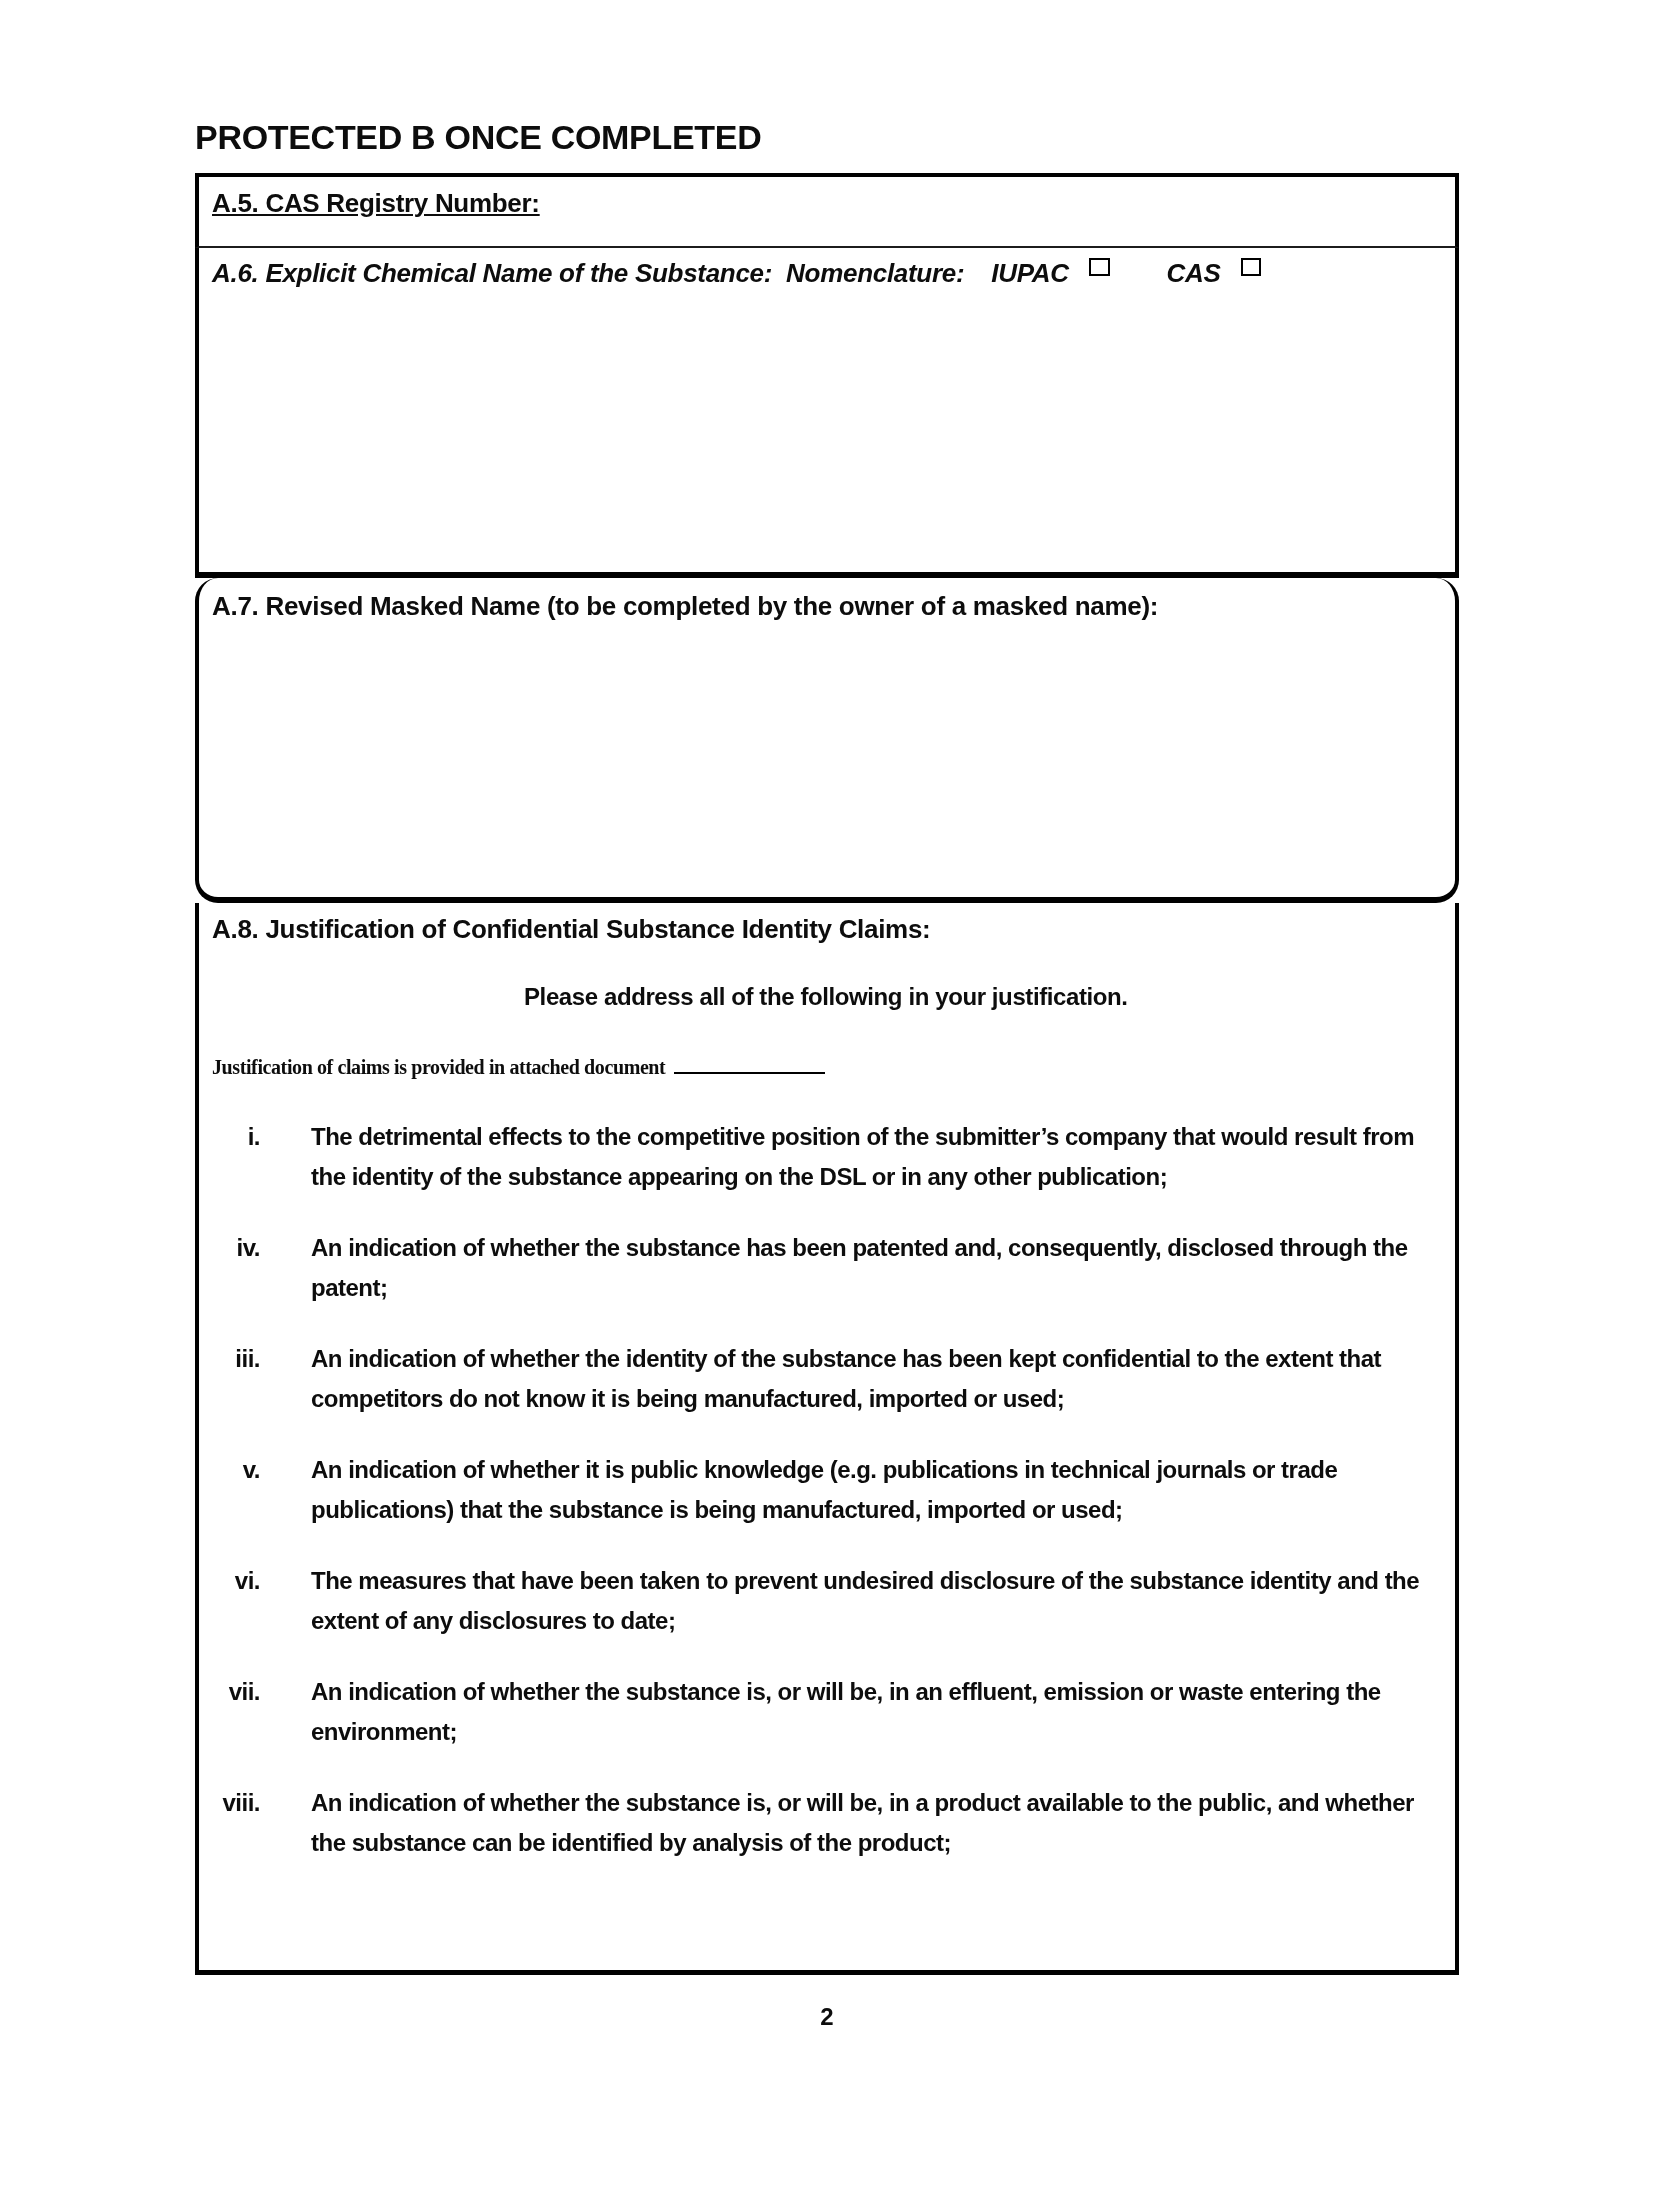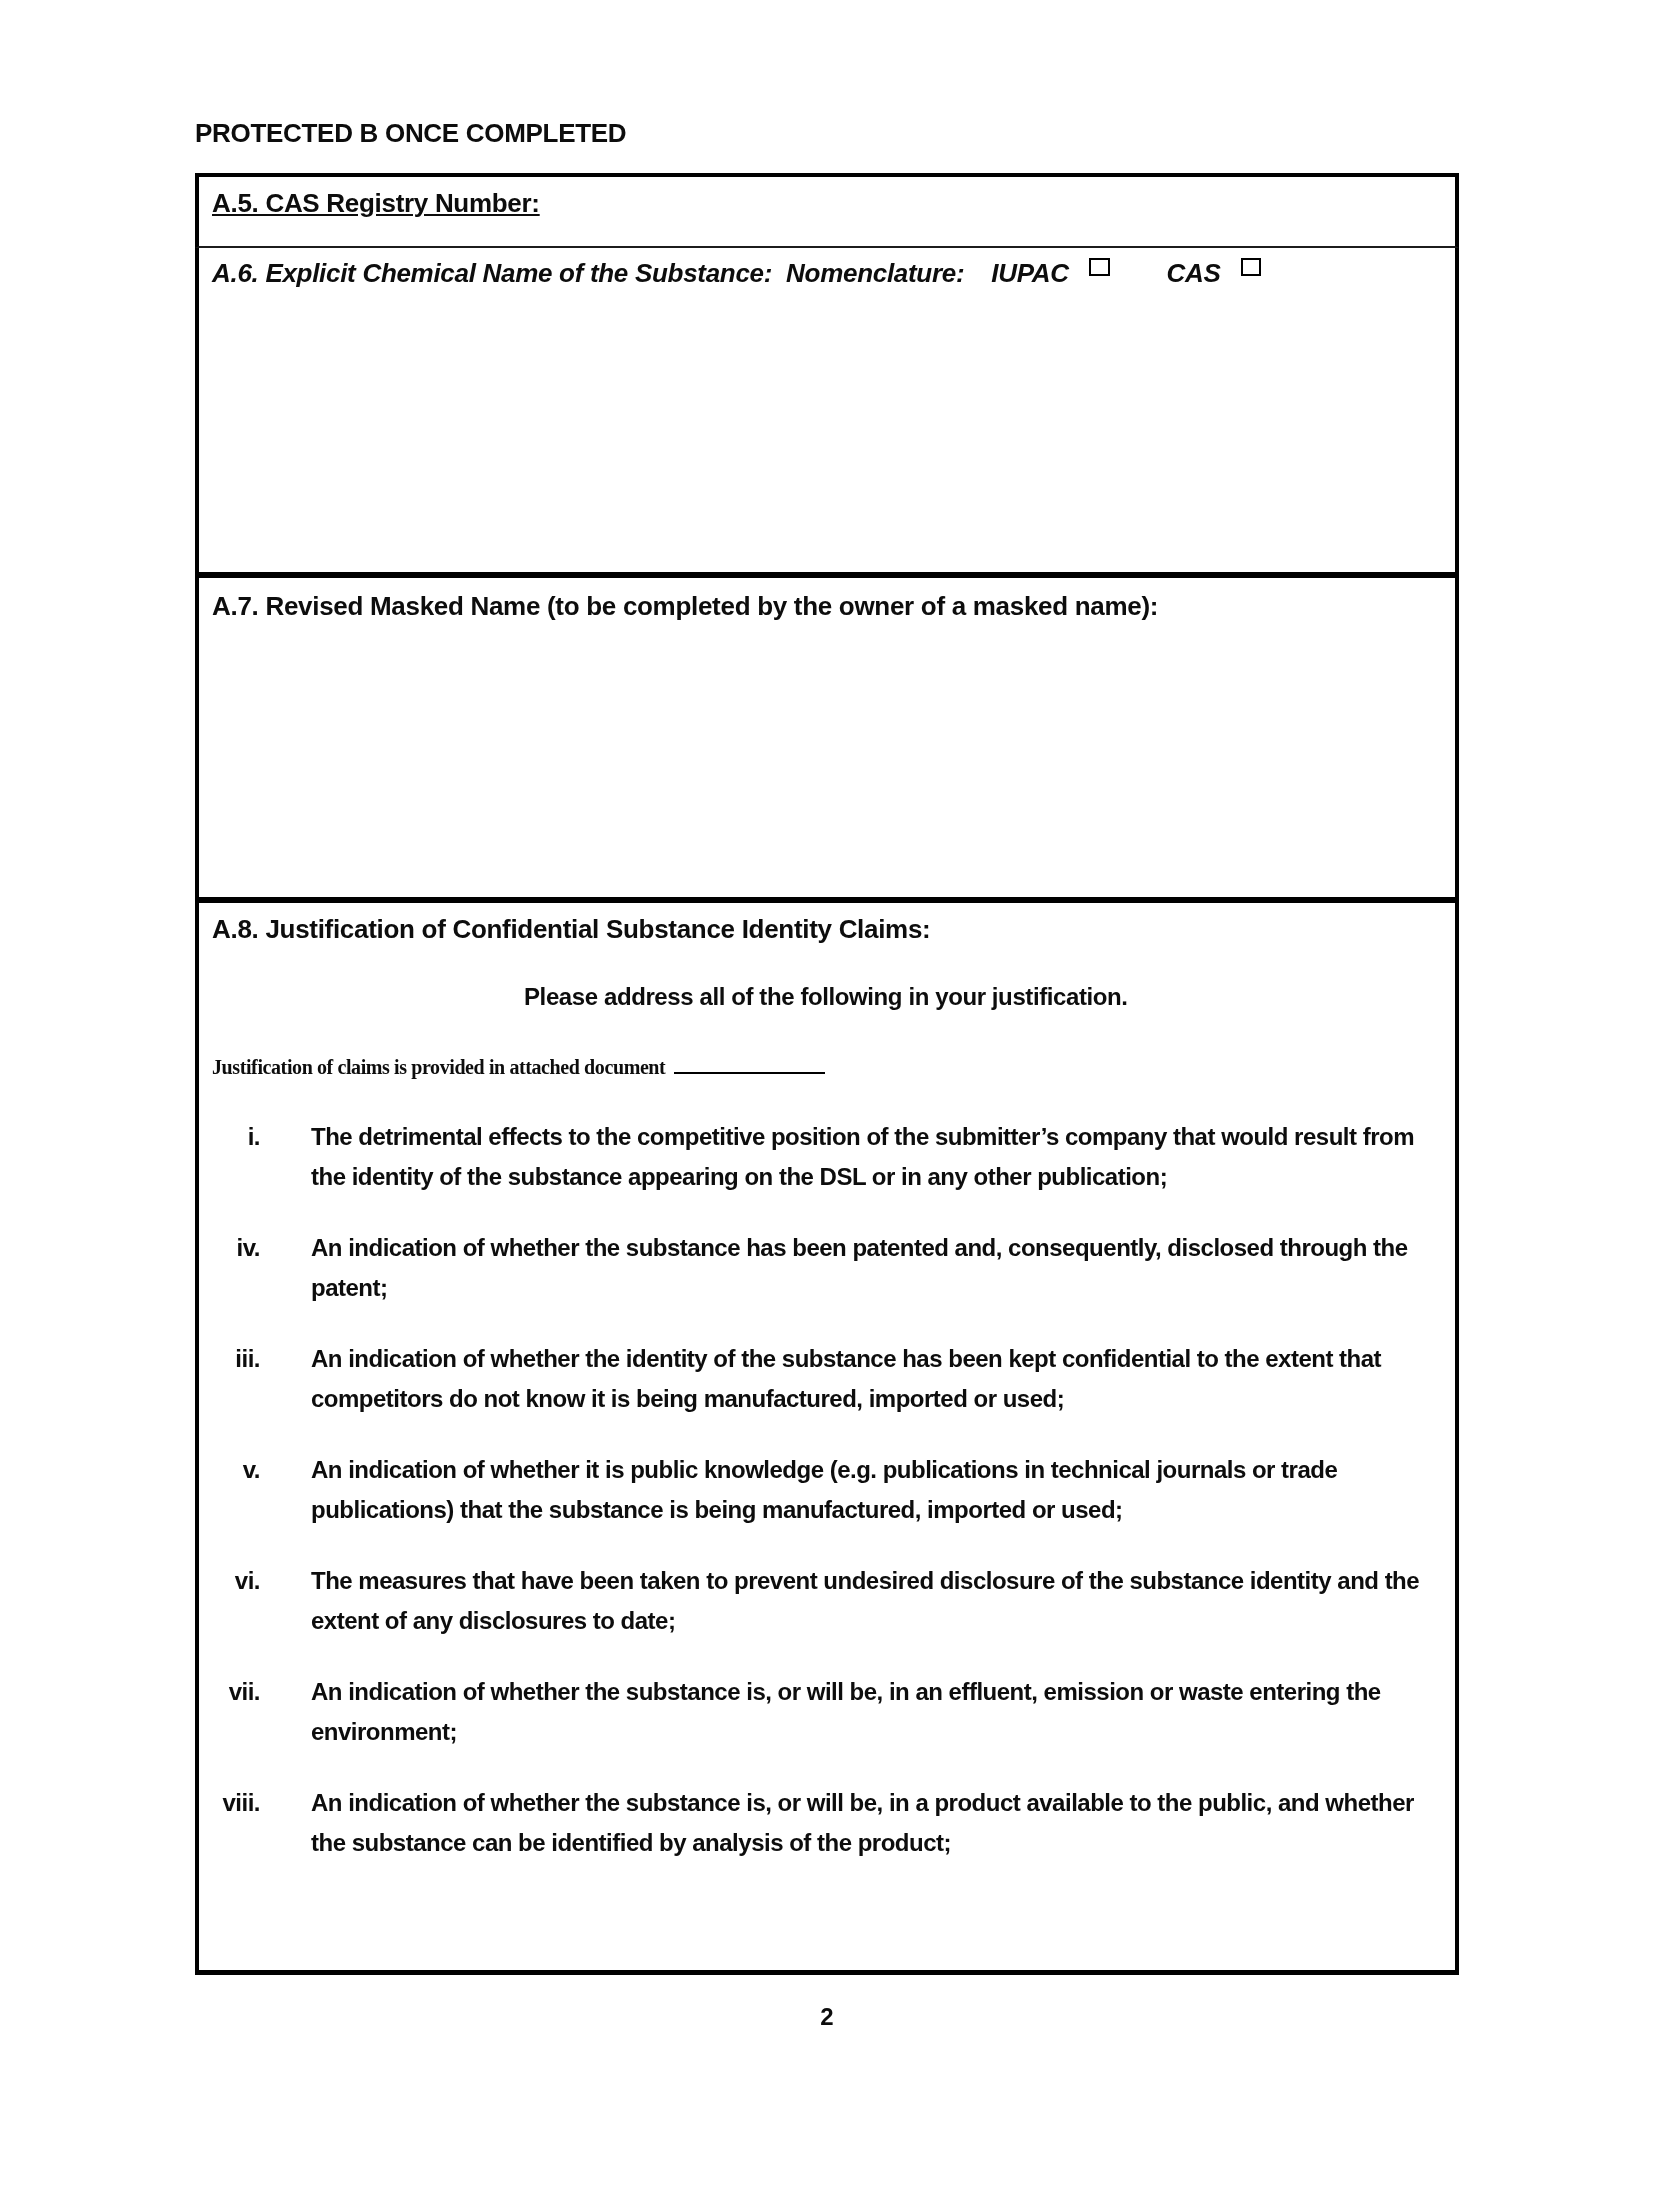--- a/index.html
+++ b/index.html
@@ -9,21 +9,21 @@
     height: 2204px;
     background: #ffffff;
     color: #0d0d0d;
     font-family: "Liberation Sans", sans-serif;
     font-weight: 700;
   }
   .classification {
     position: absolute;
     left: 195px;
     top: 118px;
-    font-size: 26px;
+    font-size: 34px;
     letter-spacing: -0.3px;
   }
   .form {
     position: absolute;
     left: 195px;
     top: 173px;
     width: 1264px;
   }
   .box {
     box-sizing: border-box;
@@ -41,20 +41,21 @@
   }
   .box-a6 {
     height: 330px;
     border-bottom: 6px solid #000;
     padding: 10.3px 15.4px 0 13px;
   }
   .box-a7 {
     height: 325px;
     border-bottom: 6px solid #000;
     padding: 13px 15.4px 0 13px;
+    border-radius: 23px;
   }
   .box-a8 {
     height: 1072px;
     border-bottom: 5.1px solid #000;
     padding: 11px 15.4px 0 13px;
   }
   .section-title {
     font-size: 26px;
     letter-spacing: -0.3px;
     line-height: 31px;

